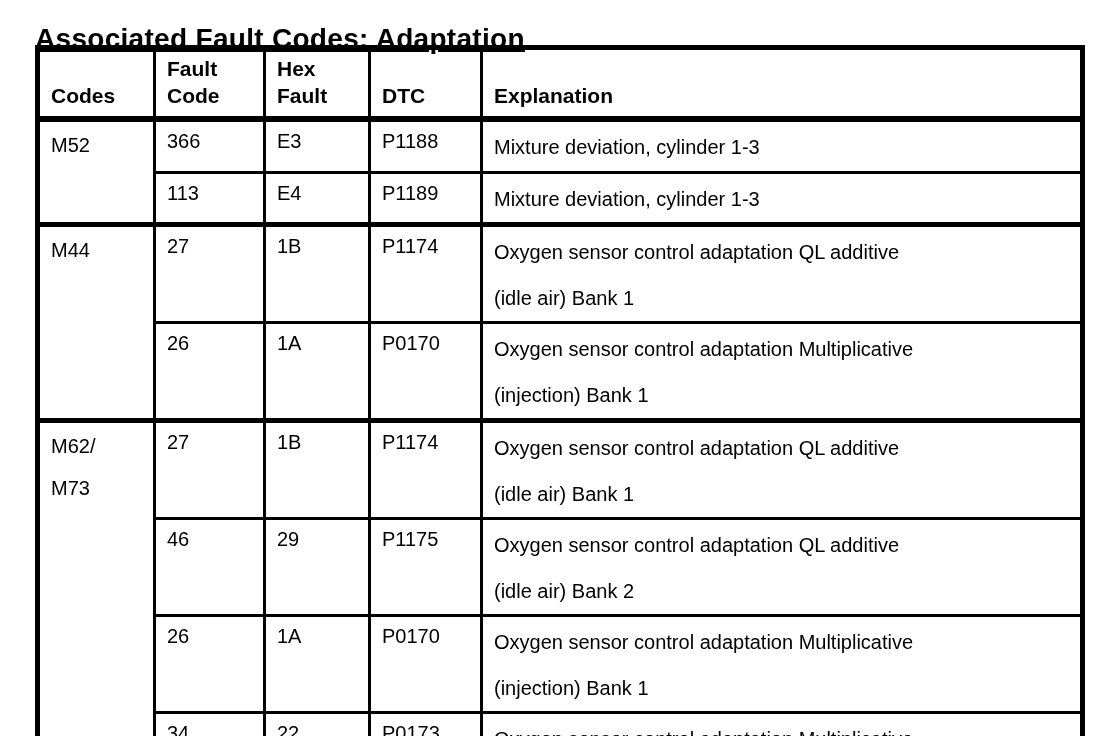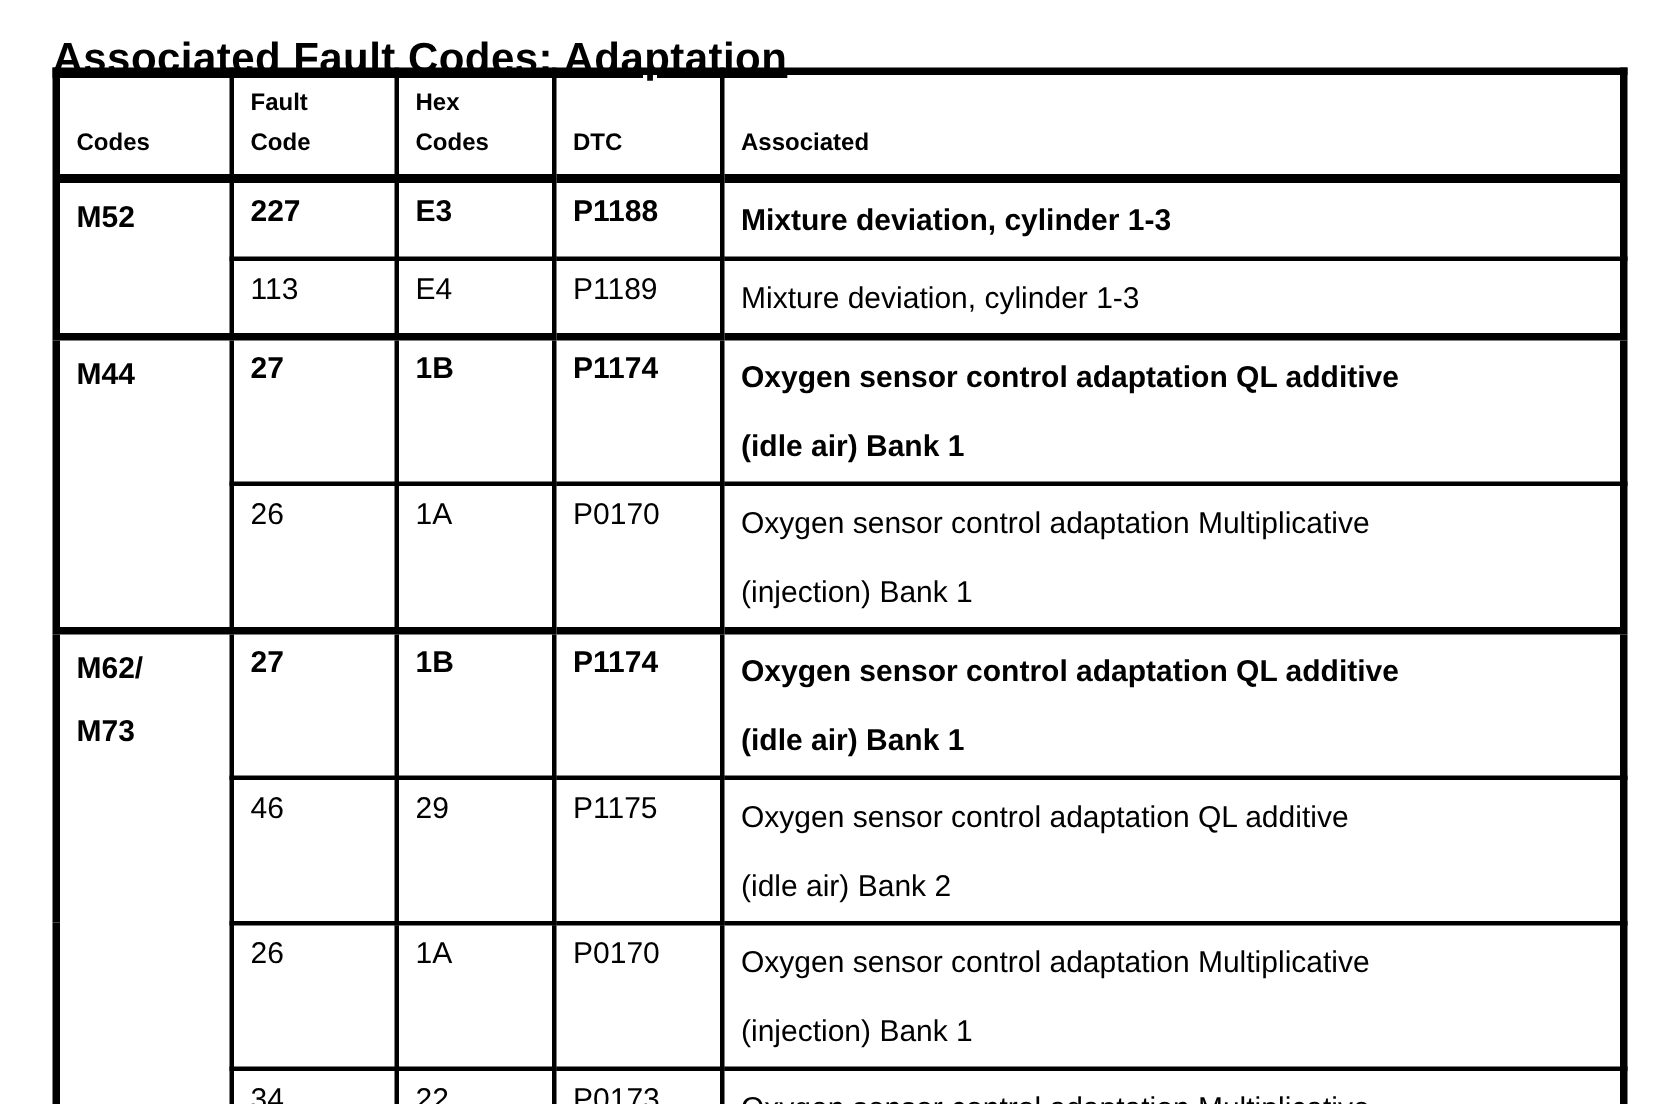--- a/index.html
+++ b/index.html
@@ -40,30 +40,29 @@
     border: 3px solid #000;
     vertical-align: top;
     text-align: left;
     padding: 5px 8px 0 11px;
     font-size: 20px;
     overflow: hidden;
   }
   .fault-table thead th {
     vertical-align: bottom;
     font-weight: bold;
-    font-size: 16px;
+    font-size: 21px;
     padding-bottom: 7px;
     line-height: 27px;
     white-space: pre-line;
     border-bottom: 6px solid #000;
   }
   
   .fault-table tr.section-start > td {
     border-top: 5px solid #000;
-    font-weight: bold;
   }
   td.cell-model {
     white-space: pre-line;
     line-height: 42px;
     padding-top: 2px;
   }
   td.cell-exp {
     white-space: pre-line;
     line-height: 46px;
     padding-top: 2px;
@@ -85,30 +84,30 @@
     <col style="width:105px">
     <col style="width:112px">
     <col>
   </colgroup>
   <thead>
     <tr style="height:60px">
       <th>Codes</th>
       <th>Fault
 Code</th>
       <th>Hex
-Codes</th>
+Fault</th>
       <th>DTC</th>
-      <th>Associated</th>
+      <th>Explanation</th>
     </tr>
   </thead>
   <tbody>
 
     <tr class="section-start" style="height:53px">
       <td class="cell-model" rowspan="2">M52</td>
-      <td class="cell-num">227</td>
+      <td class="cell-num">366</td>
       <td class="cell-num">E3</td>
       <td class="cell-num">P1188</td>
       <td class="cell-exp">Mixture deviation, cylinder 1-3</td>
     </tr>
     <tr style="height:42px">
       <td class="cell-num">113</td>
       <td class="cell-num">E4</td>
       <td class="cell-num">P1189</td>
       <td class="cell-exp">Mixture deviation, cylinder 1-3</td>
     </tr>

